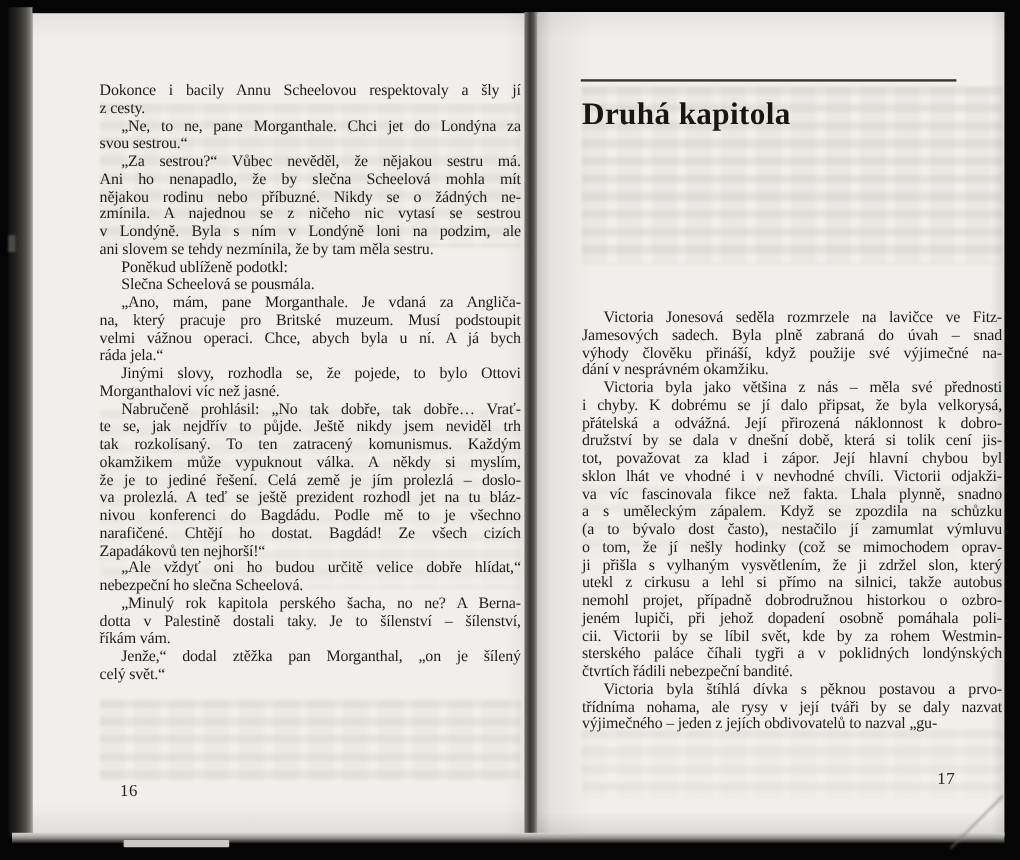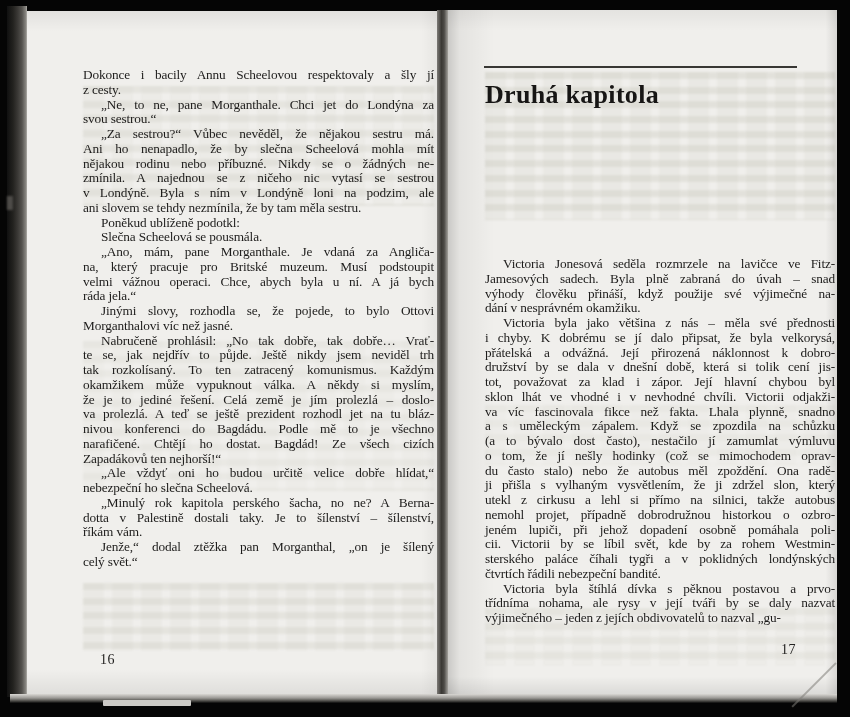--- a/index.html
+++ b/index.html
@@ -153,21 +153,20 @@
         <div class="line indent">Victoria byla jako většina z nás – měla své přednosti</div>
         <div class="line">i chyby. K dobrému se jí dalo připsat, že byla velkorysá,</div>
         <div class="line">přátelská a odvážná. Její přirozená náklonnost k dobro-</div>
         <div class="line">družství by se dala v dnešní době, která si tolik cení jis-</div>
         <div class="line">tot, považovat za klad i zápor. Její hlavní chybou byl</div>
         <div class="line">sklon lhát ve vhodné i v nevhodné chvíli. Victorii odjakži-</div>
         <div class="line">va víc fascinovala fikce než fakta. Lhala plynně, snadno</div>
         <div class="line">a s uměleckým zápalem. Když se zpozdila na schůzku</div>
         <div class="line">(a to bývalo dost často), nestačilo jí zamumlat výmluvu</div>
         <div class="line">o tom, že jí nešly hodinky (což se mimochodem oprav-</div>
-        <div class="line">du často stalo) nebo že autobus měl zpoždění. Ona radě-</div>
         <div class="line">ji přišla s vylhaným vysvětlením, že ji zdržel slon, který</div>
         <div class="line">utekl z cirkusu a lehl si přímo na silnici, takže autobus</div>
         <div class="line">nemohl projet, případně dobrodružnou historkou o ozbro-</div>
         <div class="line">jeném lupiči, při jehož dopadení osobně pomáhala poli-</div>
         <div class="line">cii. Victorii by se líbil svět, kde by za rohem Westmin-</div>
         <div class="line">sterského paláce číhali tygři a v poklidných londýnských</div>
         <div class="line last">čtvrtích řádili nebezpeční bandité.</div>
         <div class="line indent">Victoria byla štíhlá dívka s pěknou postavou a prvo-</div>
         <div class="line">třídníma nohama, ale rysy v její tváři by se daly nazvat</div>
         <div class="line last">výjimečného – jeden z jejích obdivovatelů to nazval „gu-</div>

